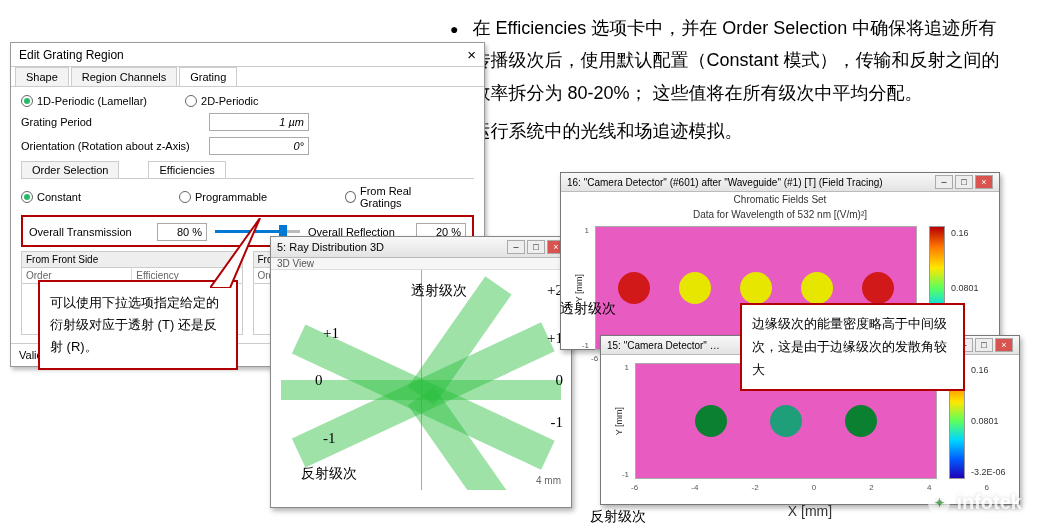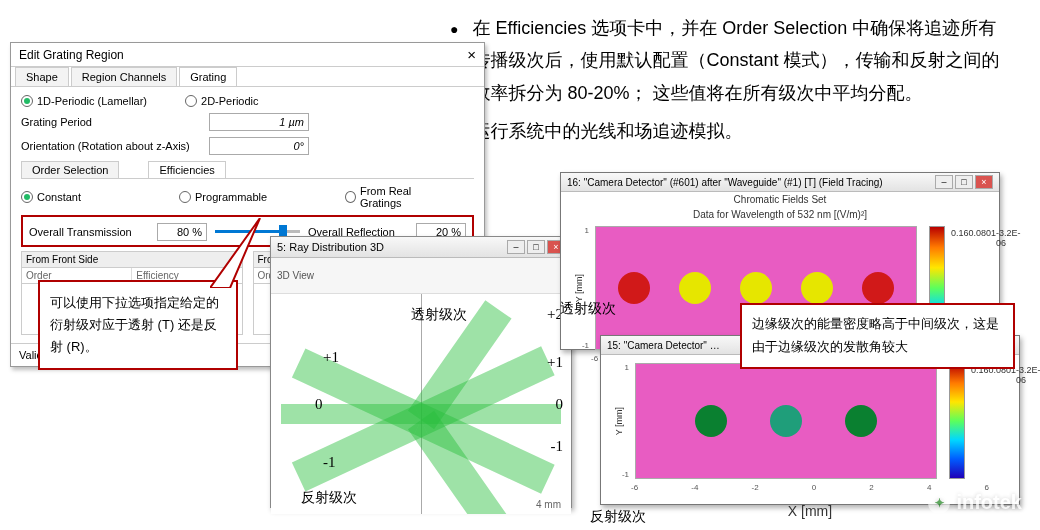--- a/index.html
+++ b/index.html
@@ -51,21 +51,21 @@
   .validity { padding: 4px 8px; border-top: 1px solid #ccc; font-size: 11px; display:flex; align-items:center; gap:4px;}
   .validity .ok { display:inline-block; width:14px; height:14px; background:#2b8a2b; border-radius:50%; position:relative; }
   .validity .ok::after{content:"✓"; color:#fff; font-size:10px; position:absolute; left:2px; top:-1px;}
 
   
   .raywin { position: absolute; left: 270px; top: 236px; width: 302px; height: 272px; border: 1px solid #888; box-shadow: 2px 3px 5px rgba(0,0,0,.3); background: #fff; }
   .raywin .titlebar { background: linear-gradient(#f8f8f8,#e3e3e3); padding: 3px 6px; font-size: 11px; border-bottom:1px solid #bbb; display:flex; justify-content:space-between; align-items:center;}
   .winbtns { display:flex; gap:2px; }
   .winbtn { width:18px; height:14px; border:1px solid #aaa; font-size:9px; display:flex; align-items:center; justify-content:center; background:#eee; }
   .winbtn.red{ background:#d9534f; color:#fff;}
-  .raywin .subtitle { padding: 12px 6px; font-size:10px; color:#555; border-bottom:1px solid #ddd; background:#f6f6f6; }
+  .raywin .subtitle { padding: 0 6px; font-size:10px; color:#555; border-bottom:1px solid #ddd; background:#f6f6f6; }
 
   .raycanvas { position: relative; height: 220px; background: #fff; overflow:hidden; }
   .raycanvas .mid { position:absolute; left:50%; top:0; bottom:0; width:1px; background:#aaa; }
   .fan { position:absolute; left:50%; top:50%; width: 140px; height:2px; transform-origin: 0 50%; }
   .fan.g { border-top: 16px solid rgba(40,190,60,.45); border-bottom: 16px solid rgba(40,190,60,.45); height:0; }
   .order-lbl { position:absolute; font-size:15px; font-family: "Times New Roman", serif; }
   .ray-caption { position:absolute; font-size:14px; }
 
   
   .fieldwin { position: absolute; border:1px solid #777; background:#fff; box-shadow: 2px 3px 5px rgba(0,0,0,.3); }
@@ -74,25 +74,25 @@
   .fieldwin .titlebar { background: linear-gradient(#f8f8f8,#e3e3e3); padding: 2px 6px; font-size: 10px; border-bottom:1px solid #bbb; display:flex; justify-content:space-between; align-items:center; white-space:nowrap; overflow:hidden;}
   .fieldwin .caption { text-align:center; font-size:10px; padding: 2px 0; color:#333;}
   .fieldwin .plotarea { display:flex; height: calc(100% - 44px); padding: 4px 8px; gap: 6px; }
   .fieldwin .yaxis { width: 20px; display:flex; flex-direction:column; justify-content:space-between; font-size:8px; color:#555; text-align:right;}
   .fieldwin .yaxis .yl{ writing-mode: vertical-rl; transform: rotate(180deg); font-size:9px; align-self:center; color:#333;}
   .fieldwin .plot { flex:1; background:#e85cc2; position:relative; border:1px solid #aaa; }
   .fieldwin .xaxis { height:20px; display:flex; justify-content:space-between; font-size:8px; color:#555; padding: 0 30px; align-items:flex-start;}
   .fieldwin .xl { text-align:center; font-size:14px; color:#333; }
   .circle { position:absolute; width:32px; height:32px; border-radius:50%; top:50%; transform:translate(-50%,-50%); }
   .cbar { width: 16px; background: linear-gradient(#b80000,#ff7a00,#ffe600,#5cff5c,#00d7ff,#005cff,#2000b8); margin-left:6px; border:1px solid #999;}
-  .cticks { width:40px; display:flex; flex-direction:row; justify-content:space-between; font-size:9px; color:#333; padding:2px 0;}
+  .cticks { width:40px; display:flex; flex-direction:column; justify-content:space-between; font-size:9px; color:#333; padding:2px 0;}
 
   .field-label { position:absolute; font-size:14px; }
 
-  .note-box { position:absolute; left:740px; top:303px; width:275px; border:2px solid #b00000; background:#fff; padding: 8px 10px; font-size:13px; line-height:1.75; z-index:50; }
+  .note-box { position:absolute; left:740px; top:303px; width:225px; border:2px solid #b00000; background:#fff; padding: 8px 10px; font-size:13px; line-height:1.75; z-index:50; }
 
   .watermark { position:absolute; right:18px; bottom:16px; color:#fff; opacity:.75; font-size:20px; font-weight:600; display:flex; align-items:center; gap:6px; text-shadow:0 0 4px rgba(0,0,0,.25); z-index:60; }
   .watermark .wm-icon { width:22px; height:22px; border-radius:50%; background:rgba(255,255,255,.8); display:flex; align-items:center; justify-content:center; color:#2a8a2a; font-size:12px;}
 </style>
 </head>
 <body>
 
 <div class="bullets">
   <div class="item">
       <span class="dot">●</span>

